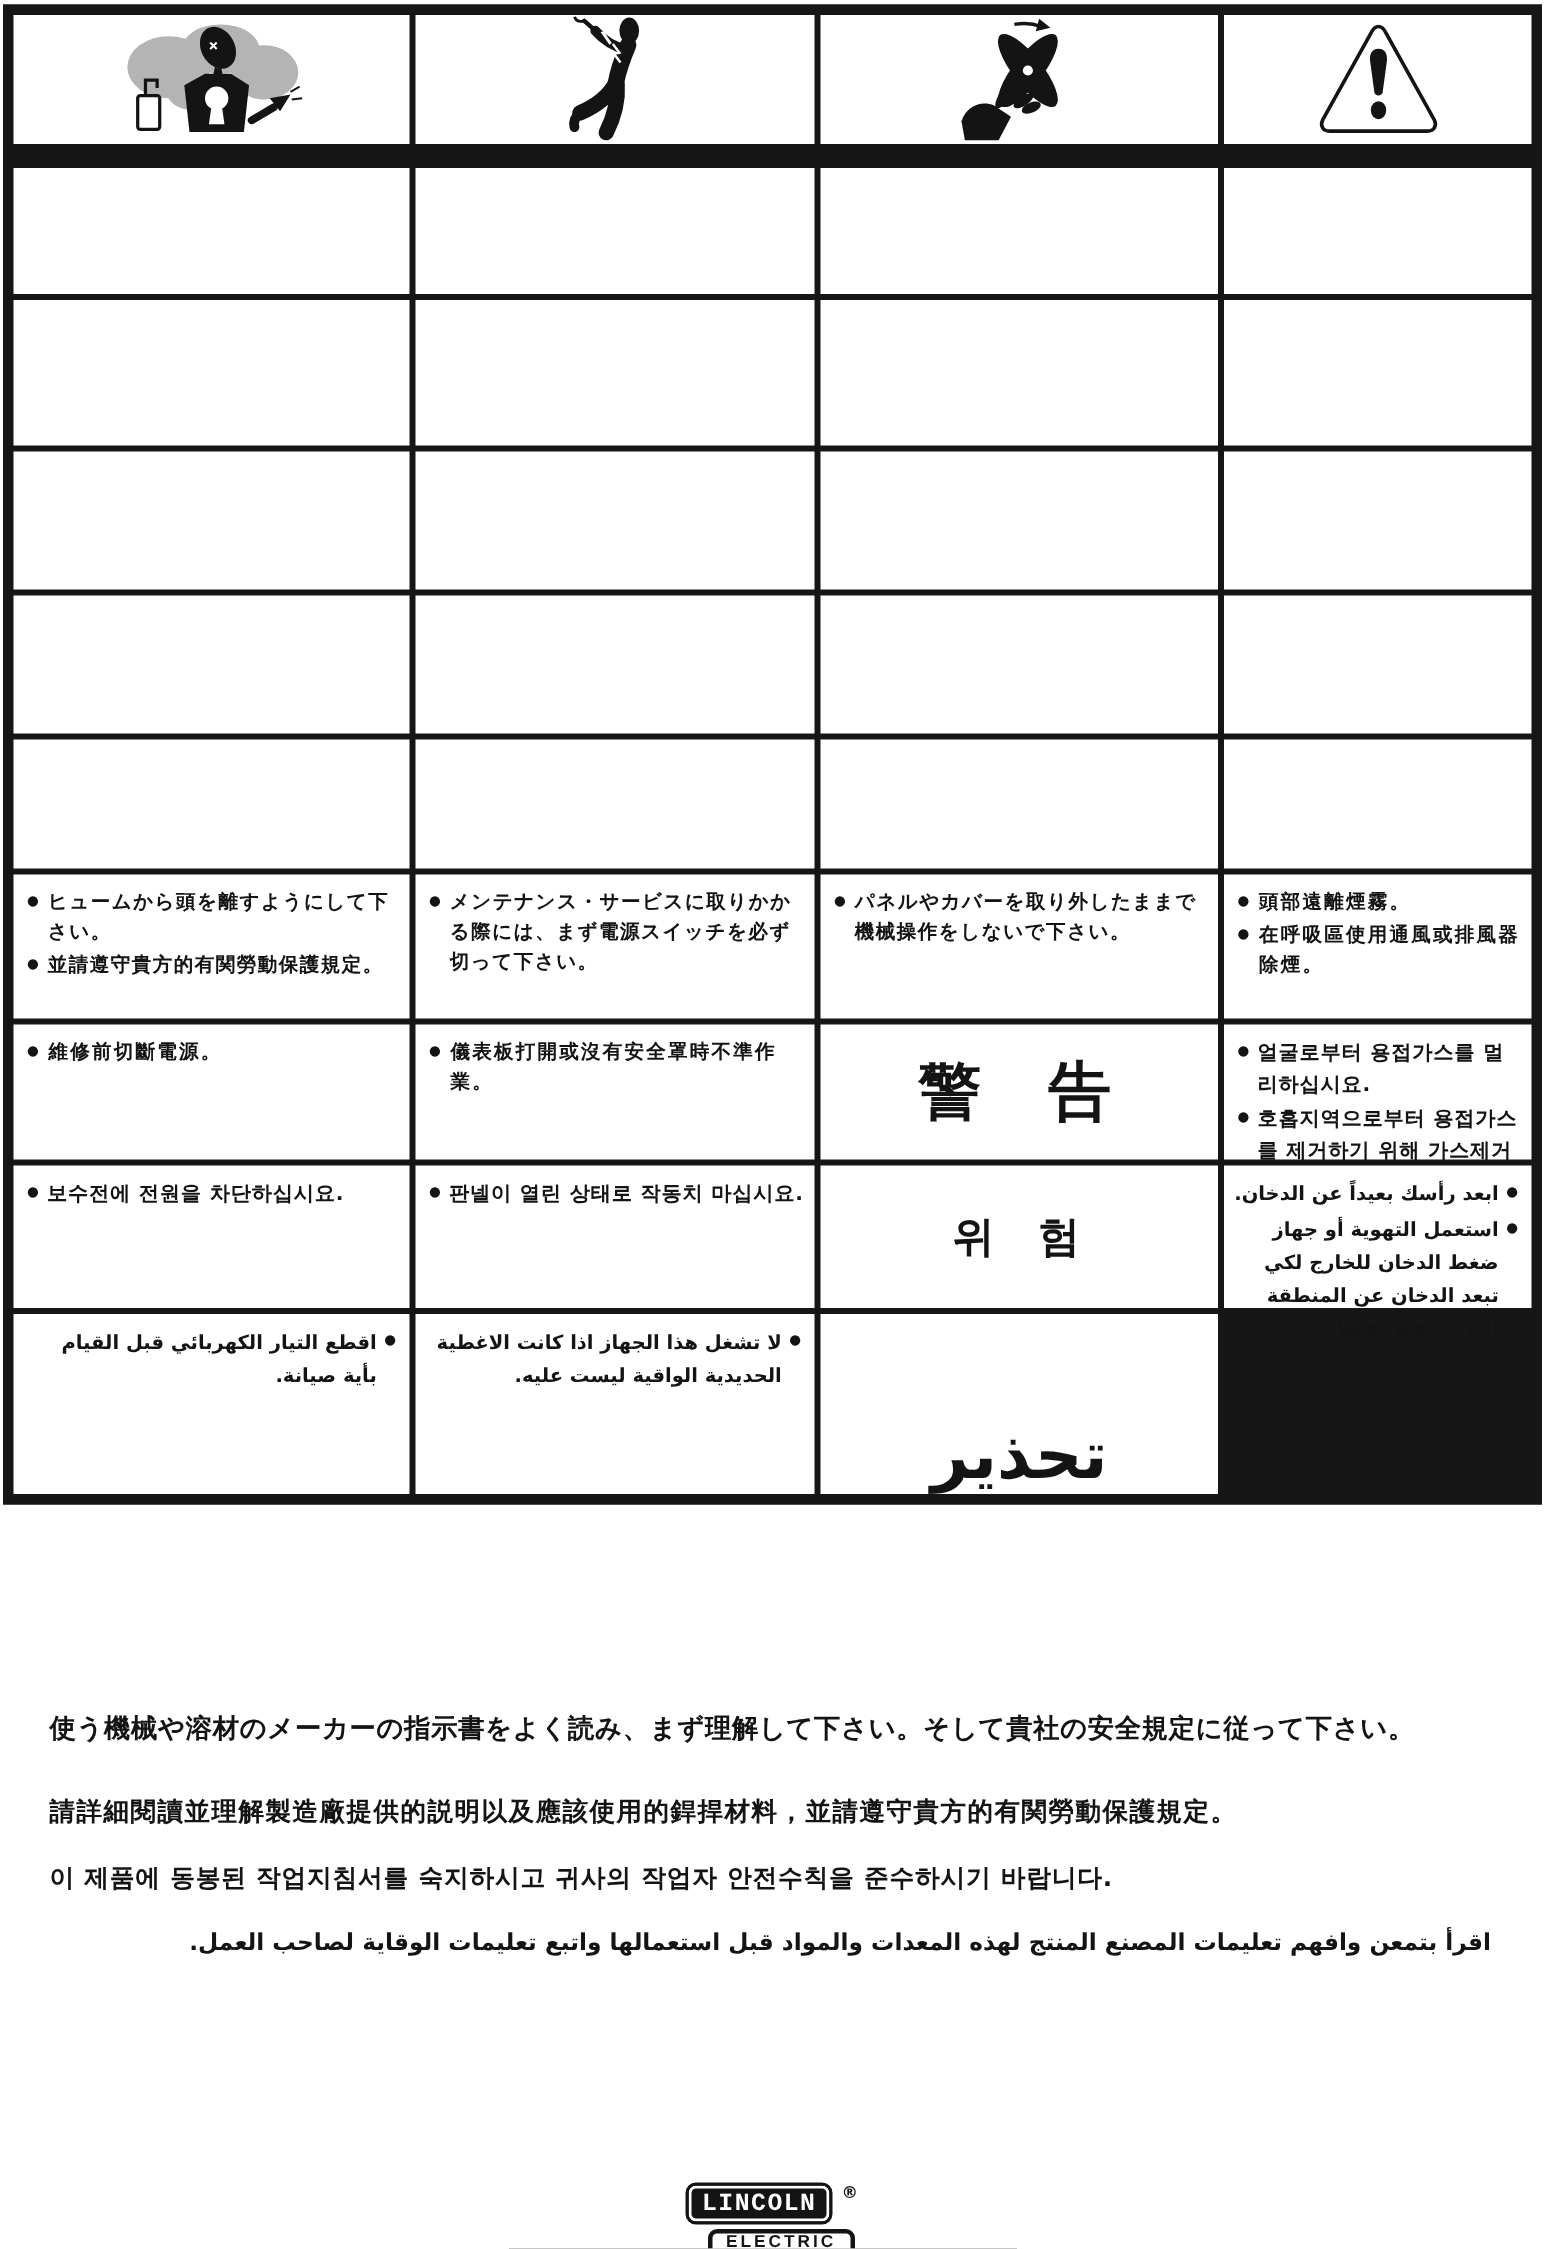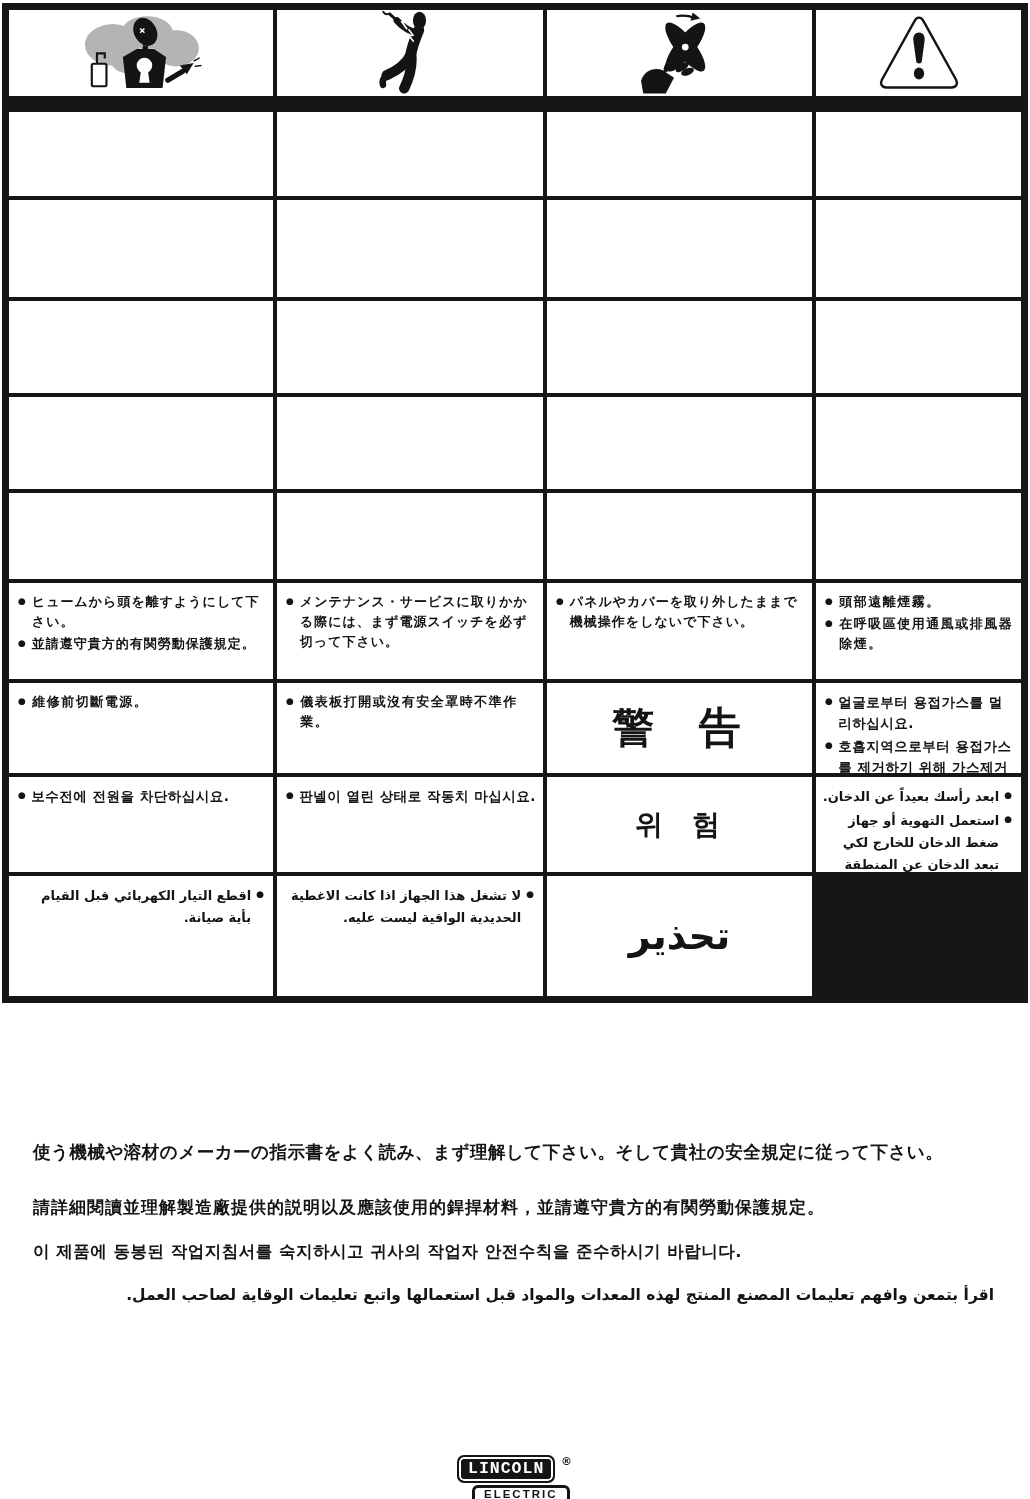--- a/index.html
+++ b/index.html
@@ -23,21 +23,21 @@
   .bullet{display:flex;gap:5px;margin-bottom:2px;}
   .bullet .dot{flex:0 0 auto;font-size:9px;line-height:1;padding-top:5px;}
   .lang-ja{letter-spacing:1px;}
   .lang-zh{letter-spacing:1.5px;}
   .lang-ko{font-size:13.5px;letter-spacing:0.5px;}
   .lang-ar{direction:rtl;text-align:right;font-size:13px;font-weight:700;padding:9px 9px 0 6px;line-height:1.7;}
   .signal-cell{display:flex;align-items:center;justify-content:center;font-weight:700;}
   .sig-ja{font-size:35px;letter-spacing:4px;}
   .sig-zh{font-size:42px;word-spacing:18px;letter-spacing:6px;}
   .sig-ko{font-size:28px;word-spacing:14px;letter-spacing:4px;font-family:Liberation Serif, serif;}
-  .sig-ar{font-size:38px;direction:rtl;}
+  .sig-ar{font-size:44px;direction:rtl;align-items:flex-end;}
   
   .fp{position:absolute;white-space:nowrap;}
   .fp-ja{left:33px;top:1140px;font-size:17.5px;font-weight:600;letter-spacing:0.5px;}
   .fp-zh{left:33px;top:1196px;font-size:17px;font-weight:700;letter-spacing:1px;}
   .fp-ko{left:33px;top:1241px;font-size:16.5px;font-weight:600;letter-spacing:0.5px;}
   .fp-ar{right:36px;top:1286px;font-size:15.5px;font-weight:700;direction:rtl;}
   
   .logo{position:absolute;left:457px;top:1455px;width:130px;}
   .logo-top{
     display:inline-block;background:#141414;color:#fff;

